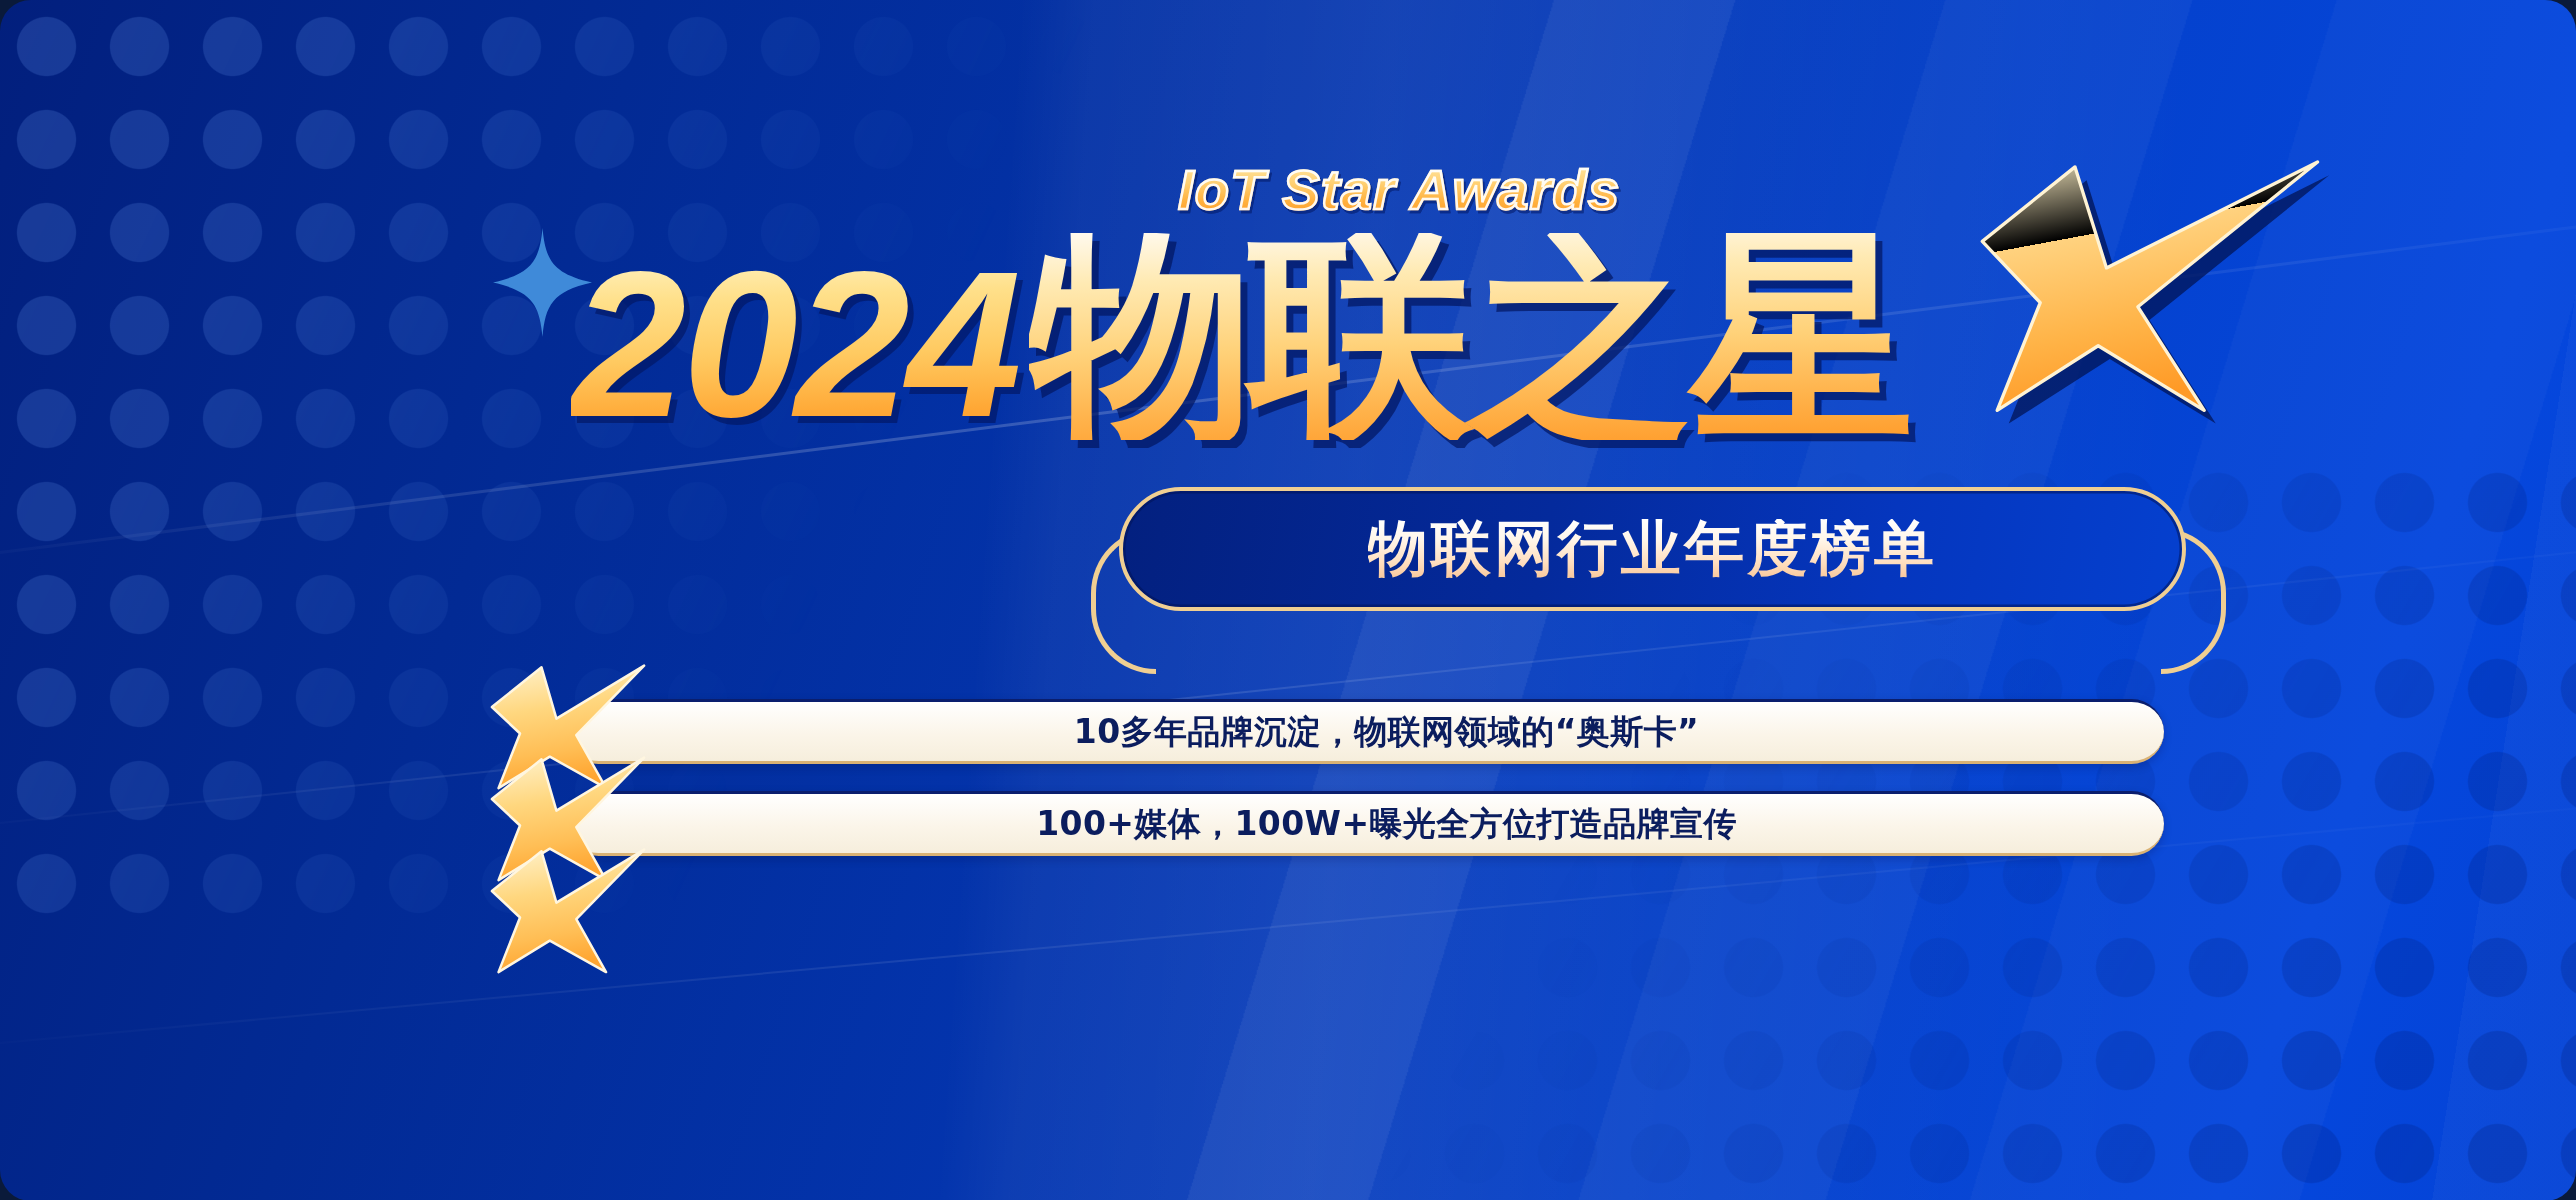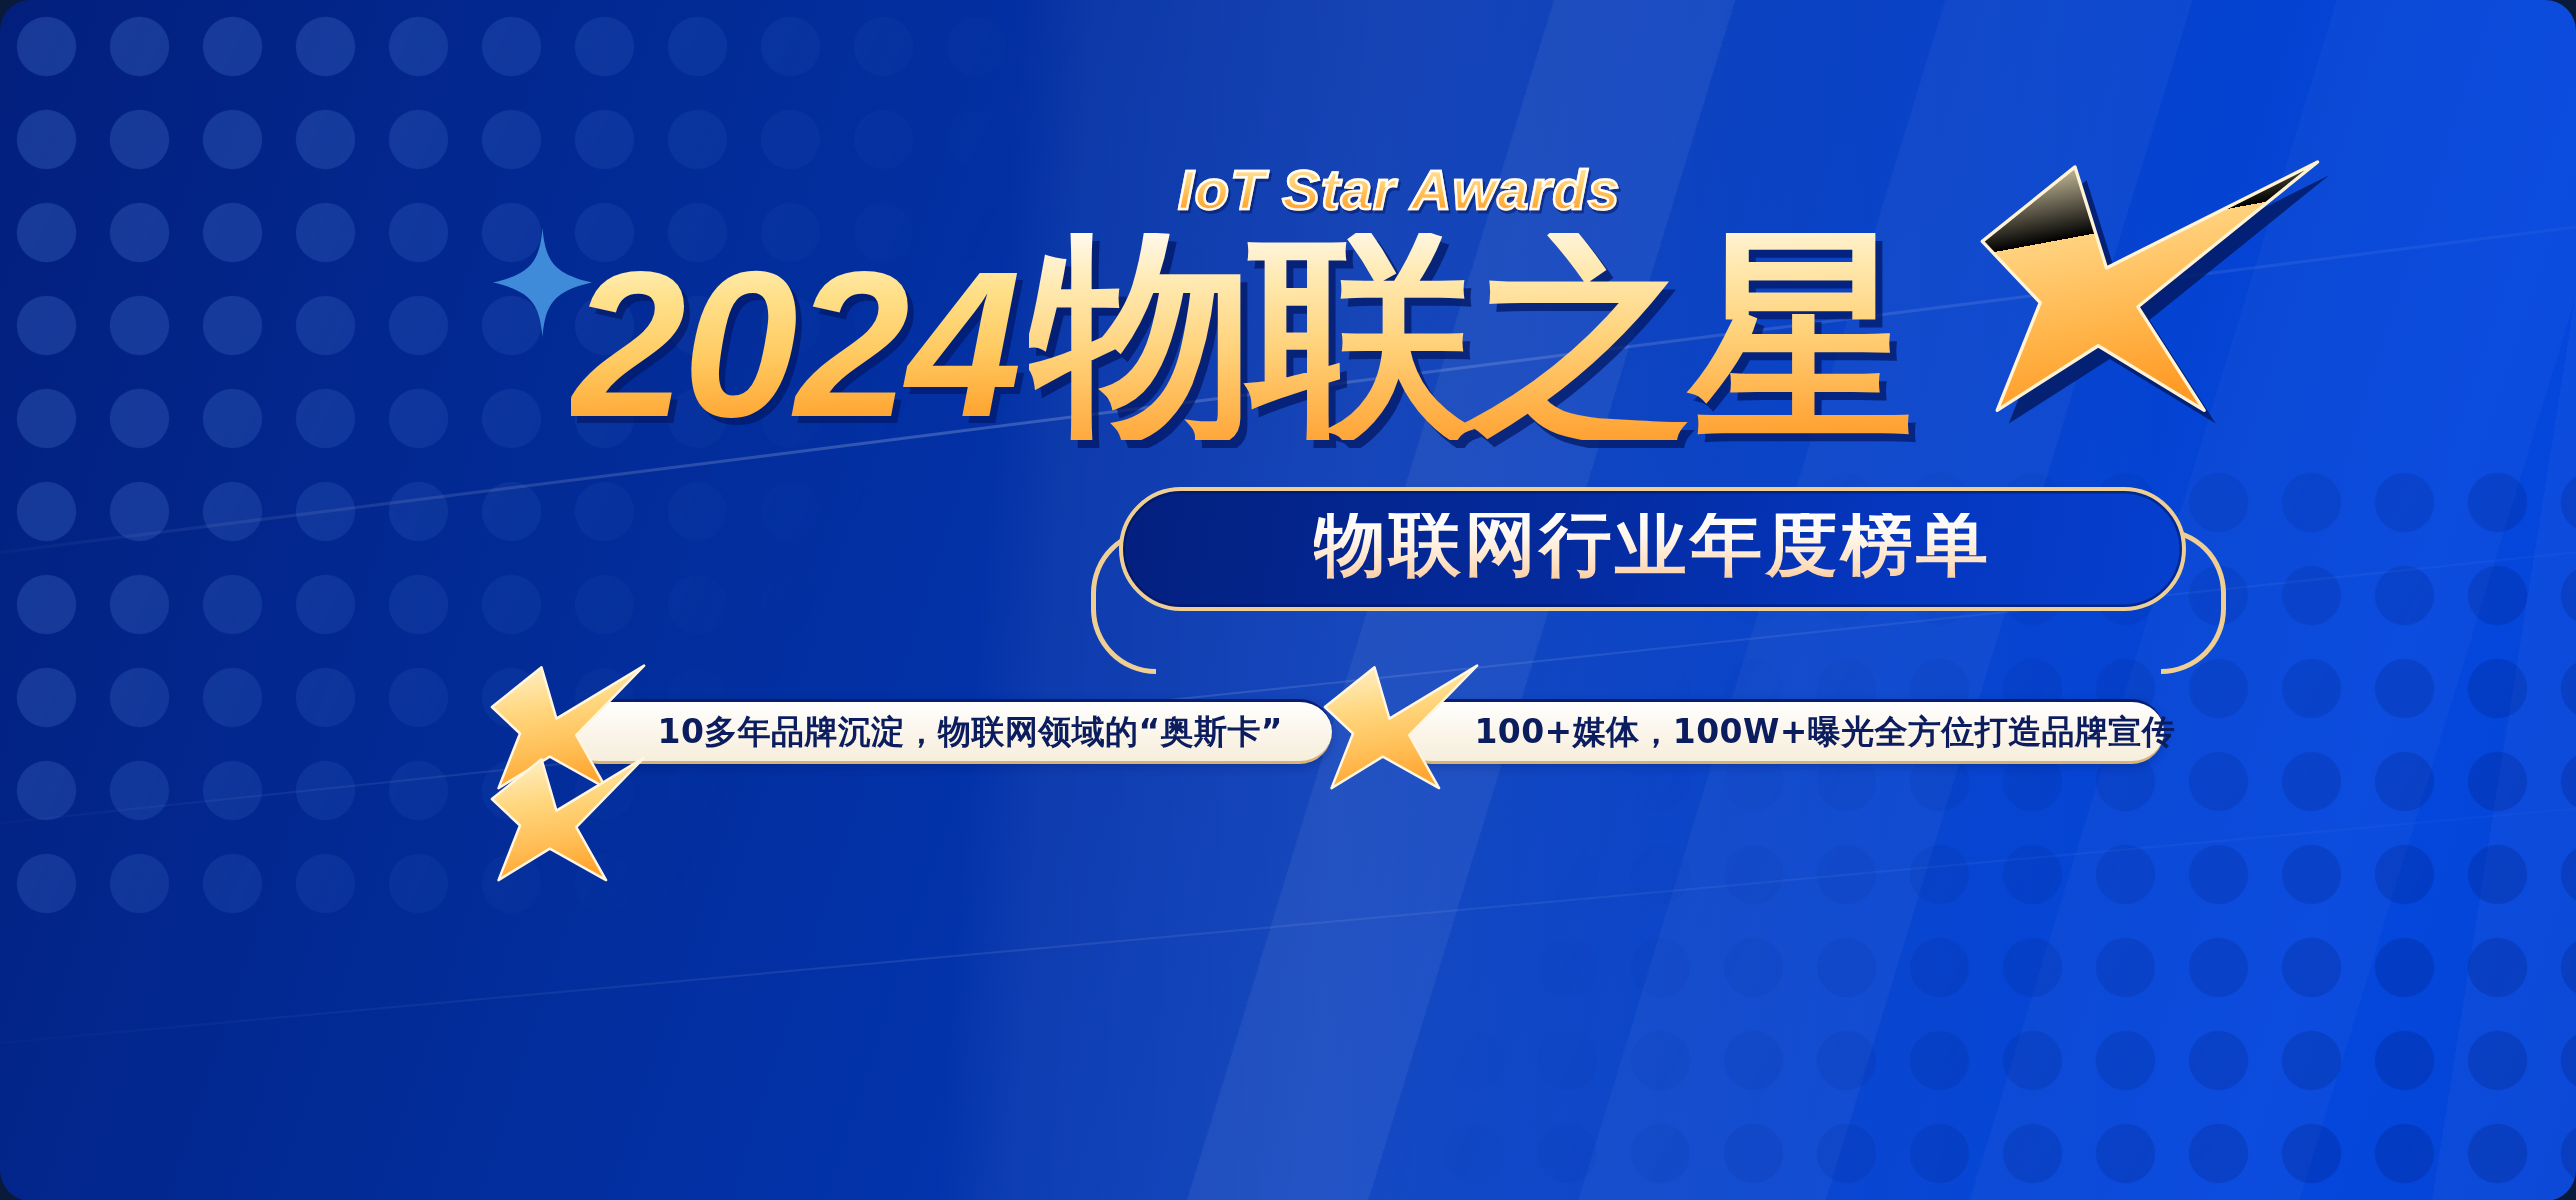--- a/index.html
+++ b/index.html
@@ -121,38 +121,38 @@
   .subpill{
     position:absolute; left:1119px; top:487px;
     width:1067px; height:124px;
     display:flex; align-items:center; justify-content:center;
     border-radius:62px;
     background:linear-gradient(100deg,#03207f 0%,#042a9c 40%,#0536be 72%,#0540cf 100%);
     border:4.1px solid #f0cf92;
     box-shadow:inset 0 0 0 2.5px rgba(2,20,90,.55);
   }
   .subpill-text{
-    font-size:72px; font-weight:900; line-height:1; letter-spacing:3.3px;
-    font-family:Liberation Mono, monospace;
+    font-size:60px; font-weight:900; line-height:1; letter-spacing:3.3px;
+    font-family:Liberation Sans, sans-serif;
     background:linear-gradient(180deg,#ffffff 0%,#fff6ea 34%,#ffdfc0 72%,#f8c79a 100%);
     -webkit-background-clip:text; background-clip:text; color:transparent;
     white-space:nowrap;
   }
   .paren{
     position:absolute; top:50%; transform:translateY(-50%);
     width:65px; height:146px; border:5.8px solid #f0cf92;
   }
   .paren.left { left:1091px;  border-right:none; border-radius:74px 0 0 74px; }
   .paren.right{ left:2161px;  border-left:none;  border-radius:0 74px 74px 0; }
 
   
   .features{
     position:absolute; left:530px; top:692px;
     width:1634px;
-    display:grid; grid-template-columns:1fr 1fr;
+    display:grid; grid-template-columns:1fr;
     column-gap:31px; row-gap:13.2px;
   }
   .feat{ position:relative; height:79px; }
   .feat-star{
     position:absolute; left:-40px; top:-28px; width:156px; height:139px; z-index:2;
   }
   .feat-star svg{ width:100%; height:100%; display:block; }
   .feat-body{
     position:absolute; left:36px; right:0; top:6.6px; height:65px;
     background:linear-gradient(180deg,#ffffff 0%,#fbf5e9 55%,#f6eedc 100%);

